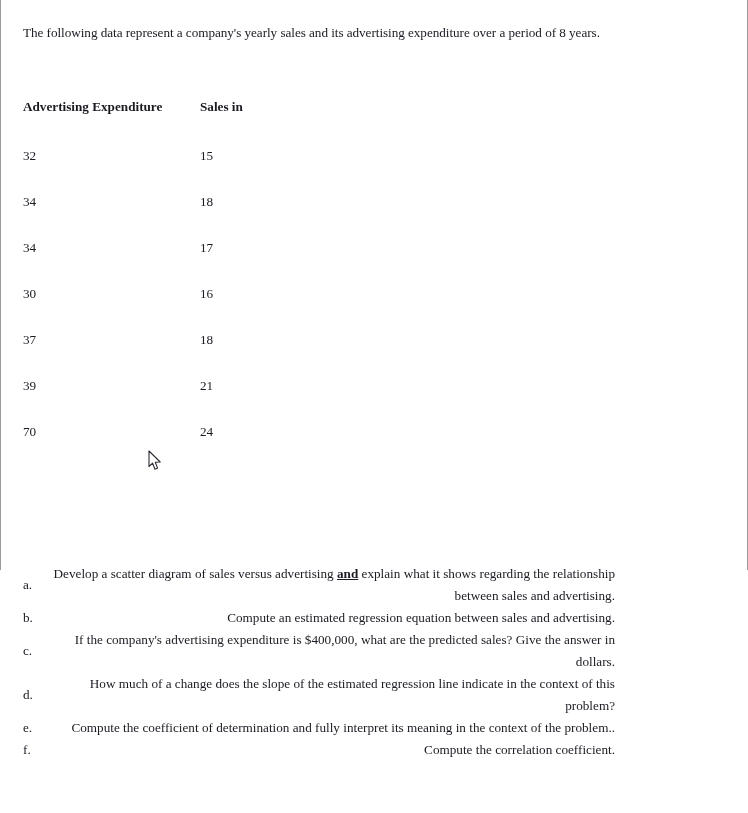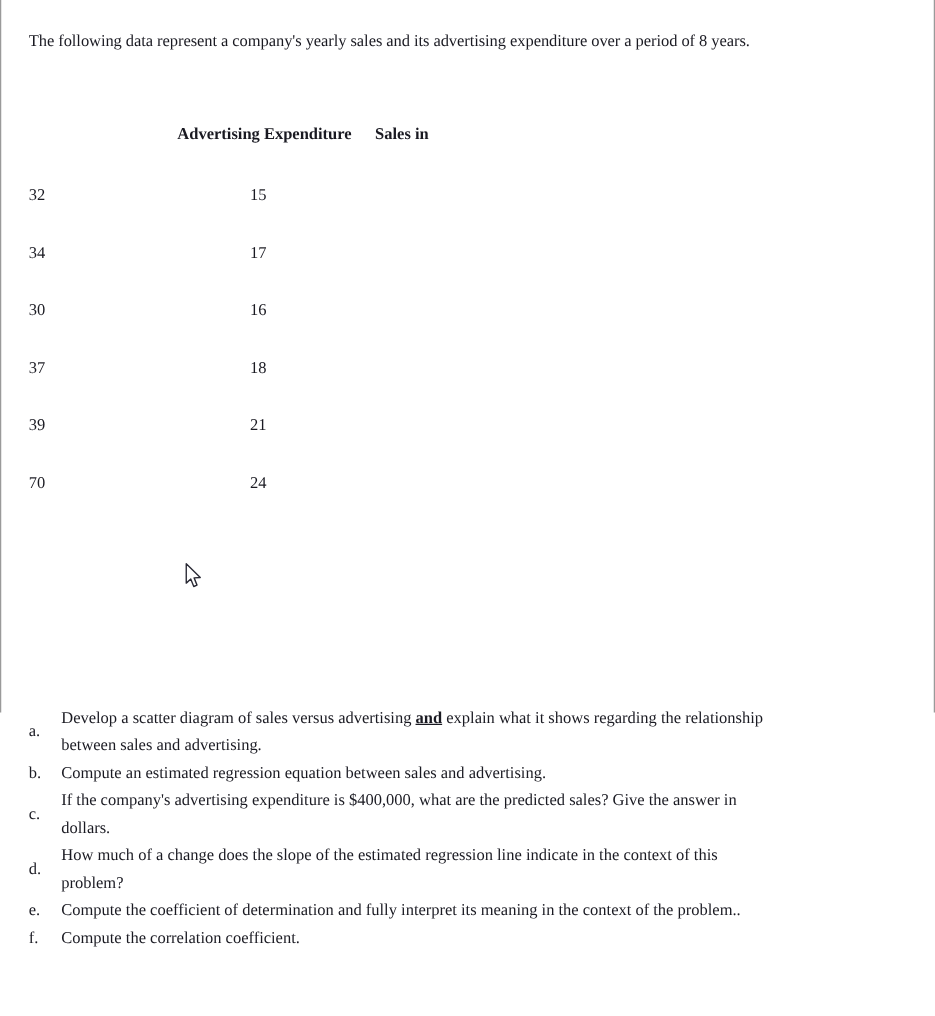--- a/index.html
+++ b/index.html
@@ -43,21 +43,20 @@
   .table {
     position: absolute;
     left: 22px;
     top: 96px;
     width: 420px;
   }
   .thead {
     font-weight: bold;
     font-size: 13.2px;
     line-height: 22px;
-    text-align: center;
   }
   .thead .row {
     display: block;
   }
   .col-x {
     display: inline-block;
     width: 177px;
     vertical-align: top;
   }
   .col-y {
@@ -99,20 +98,21 @@
   }
   .q-marker {
     width: 26px;
     flex: 0 0 26px;
     line-height: 22px;
   }
   .q-text {
     flex: 1 1 auto;
     line-height: 22px;
     max-width: 566px;
+    text-align: right;
   }
   .q-text b {
     font-weight: bold;
     text-decoration: underline;
   }
 
   
   .cursor {
     position: absolute;
     left: 147px;
@@ -132,20 +132,21 @@
   <div class="table">
 
     <div class="thead">
       <div class="row">
         <span class="col-x">Advertising Expenditure</span><span class="col-y">Sales in</span>
       </div>
     </div>
 
     <div class="tbody" id="table-body">
         <div class="row"><span class="cell-x">32</span><span class="cell-y">15</span></div>
+        <div class="row"><span class="cell-x">34</span><span class="cell-y">18</span></div>
         <div class="row"><span class="cell-x">34</span><span class="cell-y">17</span></div>
         <div class="row"><span class="cell-x">30</span><span class="cell-y">16</span></div>
         <div class="row"><span class="cell-x">37</span><span class="cell-y">18</span></div>
         <div class="row"><span class="cell-x">39</span><span class="cell-y">21</span></div>
         <div class="row"><span class="cell-x">70</span><span class="cell-y">24</span></div>
       </div>
   </div>
 
   <div class="questions" id="question-list">
       <div class="q-item">

